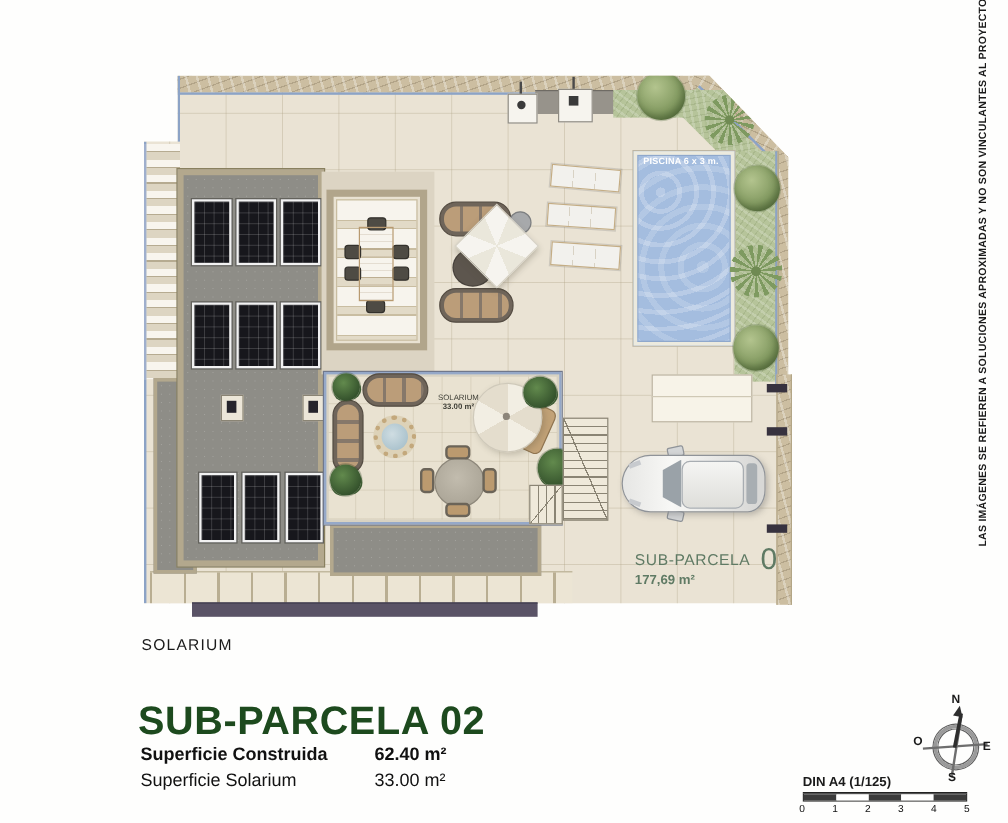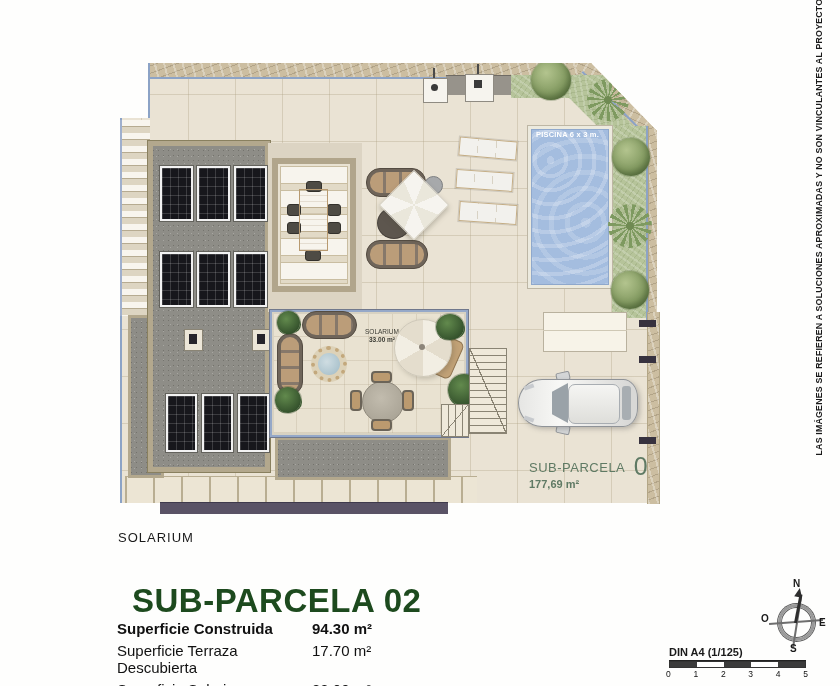--- a/index.html
+++ b/index.html
@@ -214,30 +214,26 @@
   </div>
 
   <div class="abs stone" style="left:647px;top:312px;width:11px;height:192px;border-left:1px solid #b3a686;border-right:1px solid #b3a686;"></div>
   <div class="abs wall-stub" style="left:639px;top:320px;width:17px;height:7px;"></div>
   <div class="abs wall-stub" style="left:639px;top:356px;width:17px;height:7px;"></div>
   <div class="abs wall-stub" style="left:639px;top:437px;width:17px;height:7px;"></div>
   <div class="abs" style="left:160px;top:502px;width:288px;height:11px;background:#5a5366;border-top:1px solid #3f3a4c;"></div>
 
   <div class="abs txt" style="left:118px;top:530px;font-size:13px;letter-spacing:1px;">SOLARIUM</div>
 
-  <div class="abs" style="left:115px;top:582px;font-size:33px;font-weight:bold;color:#1d4a1e;letter-spacing:.5px;margin-left:17px;">SUB-PARCELA 02</div>
+  <div class="abs" style="left:115px;top:582px;font-size:33px;font-weight:bold;color:#1d4a1e;letter-spacing:.5px;">SUB-PARCELA 02</div>
 
   <div class="abs" style="left:117px;top:620px;width:260px;font-size:15px;color:#111;">
     <div style="display:flex;margin-bottom:5px;font-weight:bold;align-items:center;">
       <span style="width:195px;">Superficie Construida</span>
-      <span>94.30 m²</span>
-    </div>
-    <div style="display:flex;margin-bottom:5px;">
-      <span style="width:195px;">Superficie Terraza Descubierta</span>
-      <span>17.70 m²</span>
+      <span>62.40 m²</span>
     </div>
     <div style="display:flex;">
       <span style="width:195px;">Superficie Solarium</span>
       <span>33.00 m²</span>
     </div>
   </div>
 
   <div class="abs txt" style="left:596px;top:223px;width:450px;height:15px;transform:rotate(-90deg);
        font-size:8.8px;font-weight:bold;letter-spacing:.2px;text-align:center;white-space:nowrap;">LAS IMÁGENES SE REFIEREN A SOLUCIONES APROXIMADAS Y NO SON VINCULANTES AL PROYECTO FINAL</div>
 

